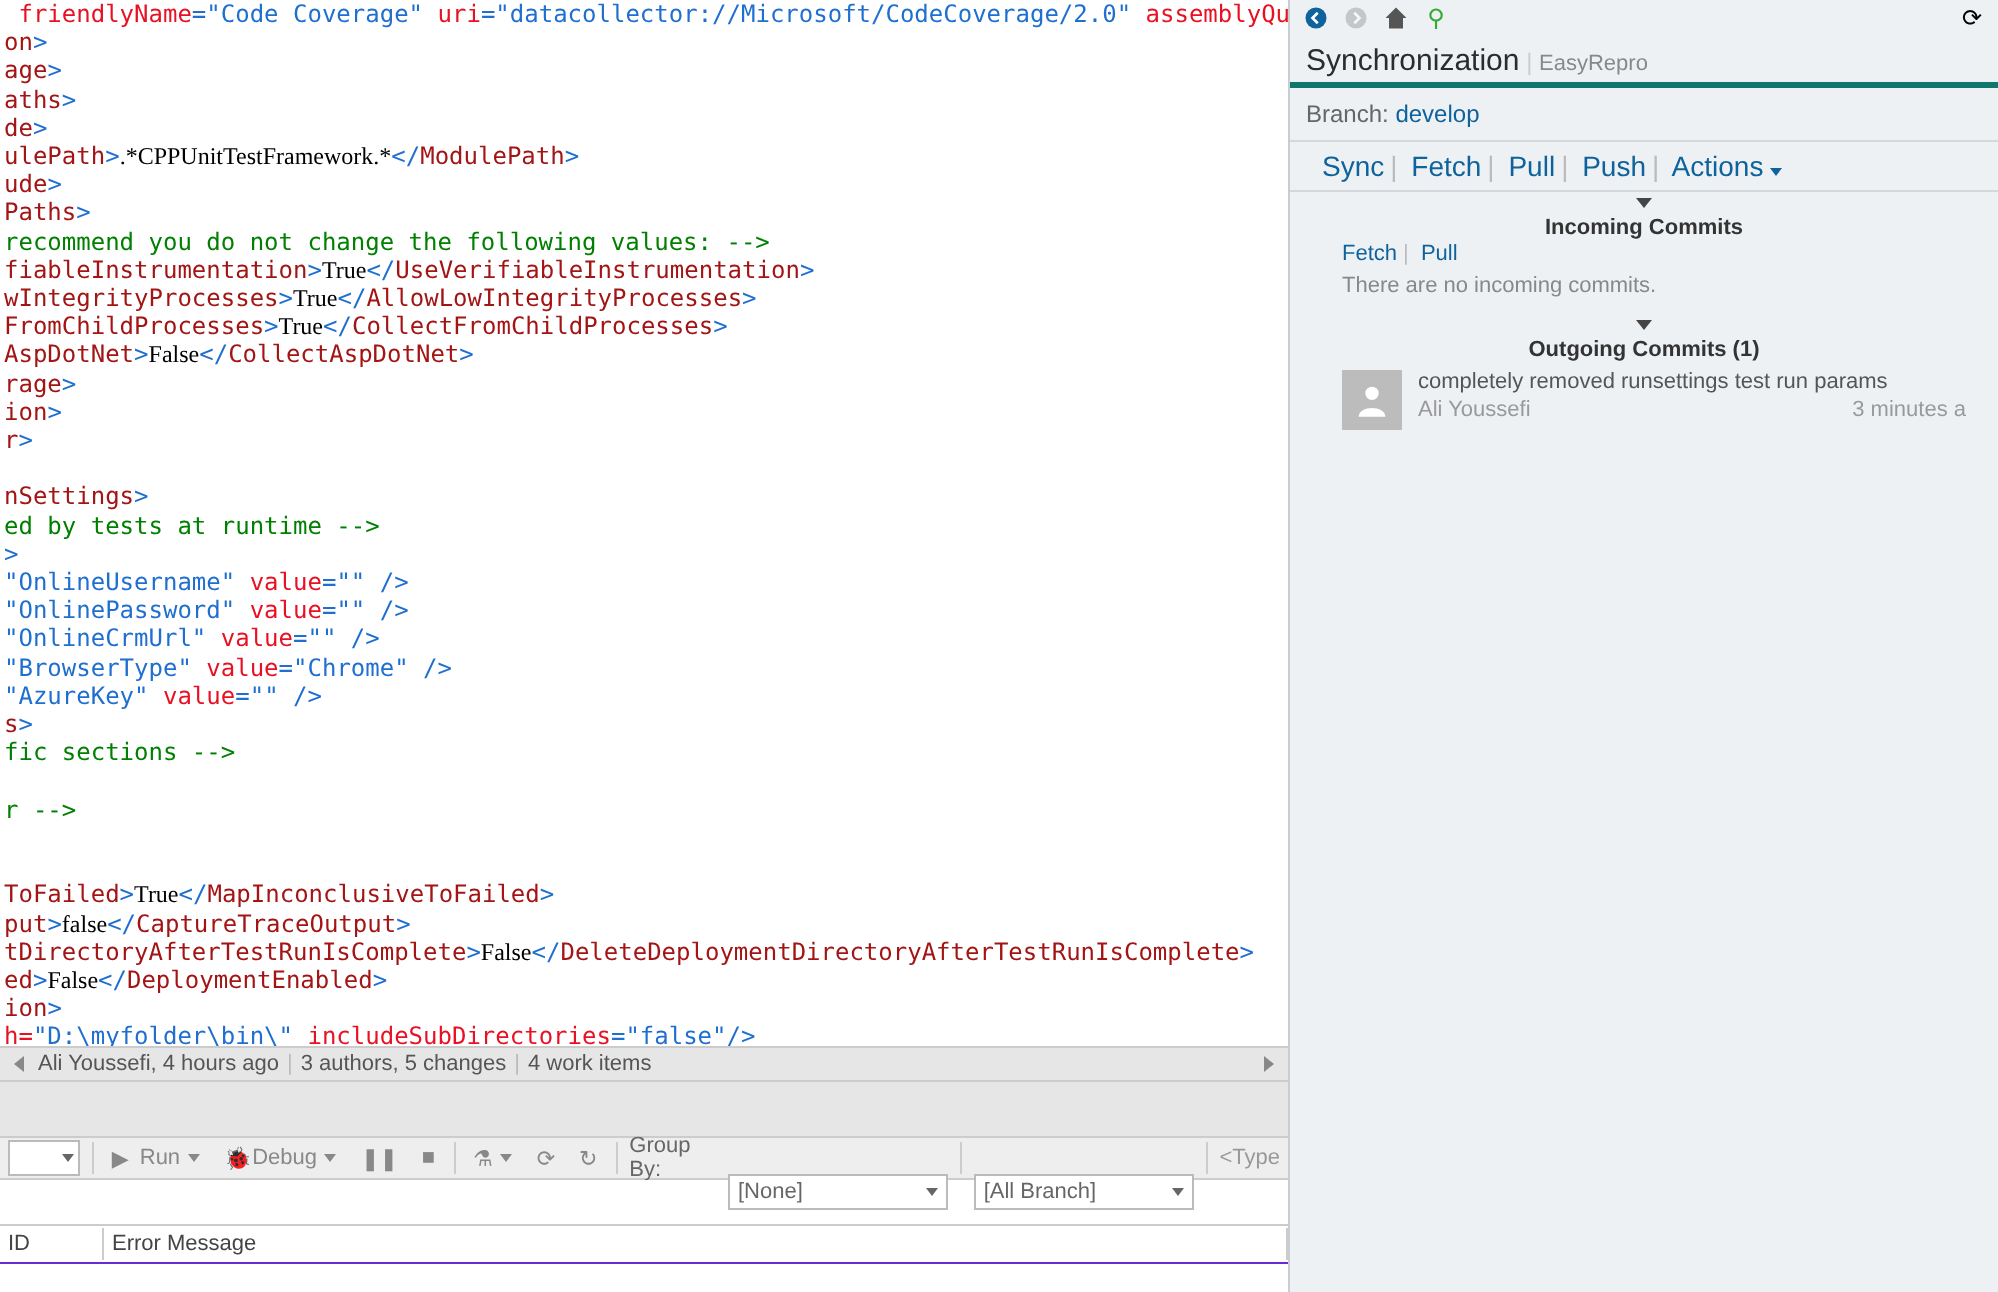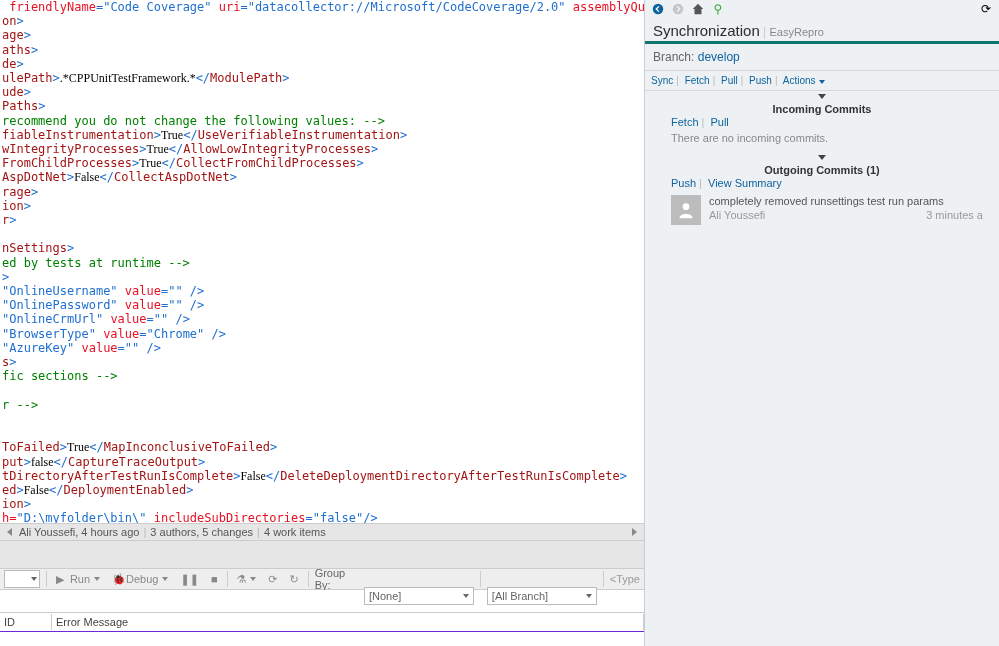--- a/index.html
+++ b/index.html
@@ -34,21 +34,21 @@
 
 .right-pane { flex:1; background:#eef1f4; border-left:1px solid #c7cdd1; display:flex; flex-direction:column; }
 .rp-toolbar { height:18px; background:#eef1f4; display:flex; align-items:center; gap:6px; padding:0 6px; }
 .rp-toolbar .ic { width:14px; height:14px; display:inline-flex; align-items:center; justify-content:center; }
 .rp-title { padding:4px 8px 2px 8px; border-bottom:3px solid #0f766e; }
 .rp-title b { font-size:15px; font-weight:400; color:#2c2c2c; }
 .rp-title .sub { color:#888; font-size:11px; }
 .rp-branch { padding:6px 8px; font-size:12px; border-bottom:1px solid #d4d8dc; }
 .rp-branch .lbl { color:#666; }
 .rp-branch .val { color:#0e639c; }
-.rp-actions { padding:4px 6px; font-size:10px; border-bottom:1px solid #d4d8dc; }
+.rp-actions { padding:4px 16px; font-size:14px; border-bottom:1px solid #d4d8dc; }
 .rp-actions a { color:#0e639c; cursor:pointer; }
 .rp-actions .pipe { color:#bbb; margin:0 3px; }
 .rp-actions .dd::after { content:""; display:inline-block; margin-left:3px; width:0;height:0;border-left:3px solid transparent;border-right:3px solid transparent;border-top:4px solid #0e639c;}
 .section { padding:3px 8px 2px 8px; }
 .sec-head { font-size:11px; color:#333; display:flex; align-items:center; gap:4px;flex-direction:column; }
 .sec-head .tri { width:0;height:0;border-left:4px solid transparent;border-right:4px solid transparent;border-top:5px solid #444; }
 .sec-links { padding:1px 0 2px 18px; font-size:11px; }
 .sec-links a { color:#0e639c; cursor:pointer; }
 .sec-links .pipe { color:#bbb; margin:0 3px; }
 .sec-msg { padding:2px 0 6px 18px; font-size:11px; color:#888; }
@@ -230,24 +230,20 @@
         <a>Pull</a>
       </div>
       <div class="sec-msg">There are no incoming commits.</div>
     </div>
 
     <div class="section">
       <div class="sec-head">
         <span class="tri"></span>
         <b style="font-weight:600">Outgoing Commits (1)</b>
       </div>
-      <div class="sec-links">
-        <a>Push</a><span class="pipe">|</span>
-        <a>View Summary</a>
-      </div>
       <div class="commit">
         <div class="avatar">
           <svg viewBox="0 0 24 24">
               <circle cx="12" cy="8" r="4"></circle>
               <path d="M4 22 C4 15 20 15 20 22 Z"></path>
             </svg>
         </div>
         <div class="commit-body">
           <div class="msg">completely removed runsettings test run params</div>
           <div class="row2">

